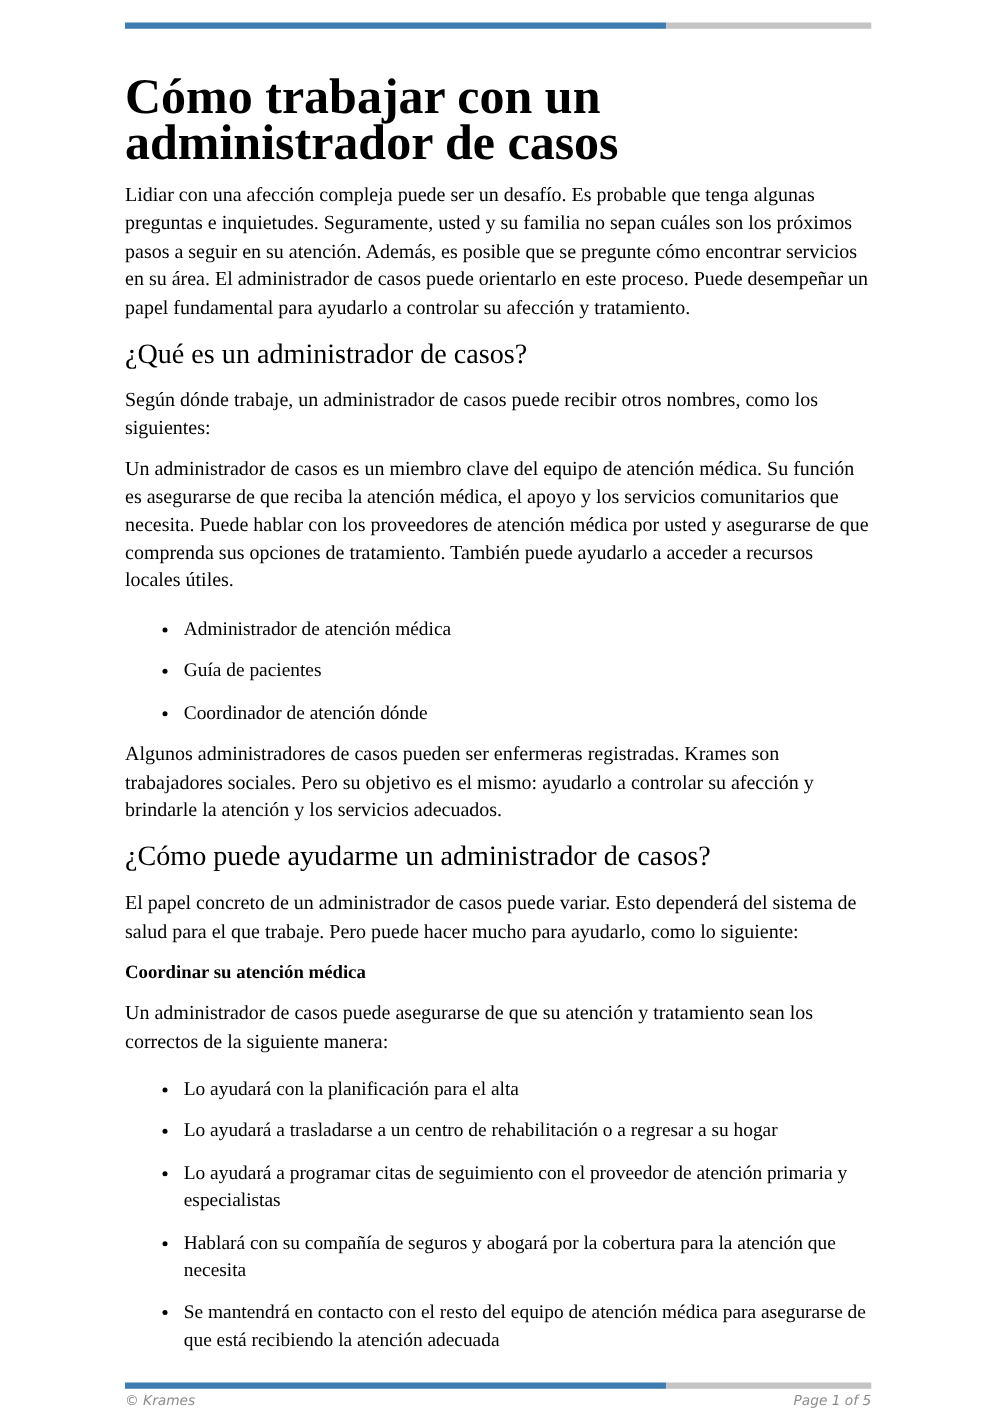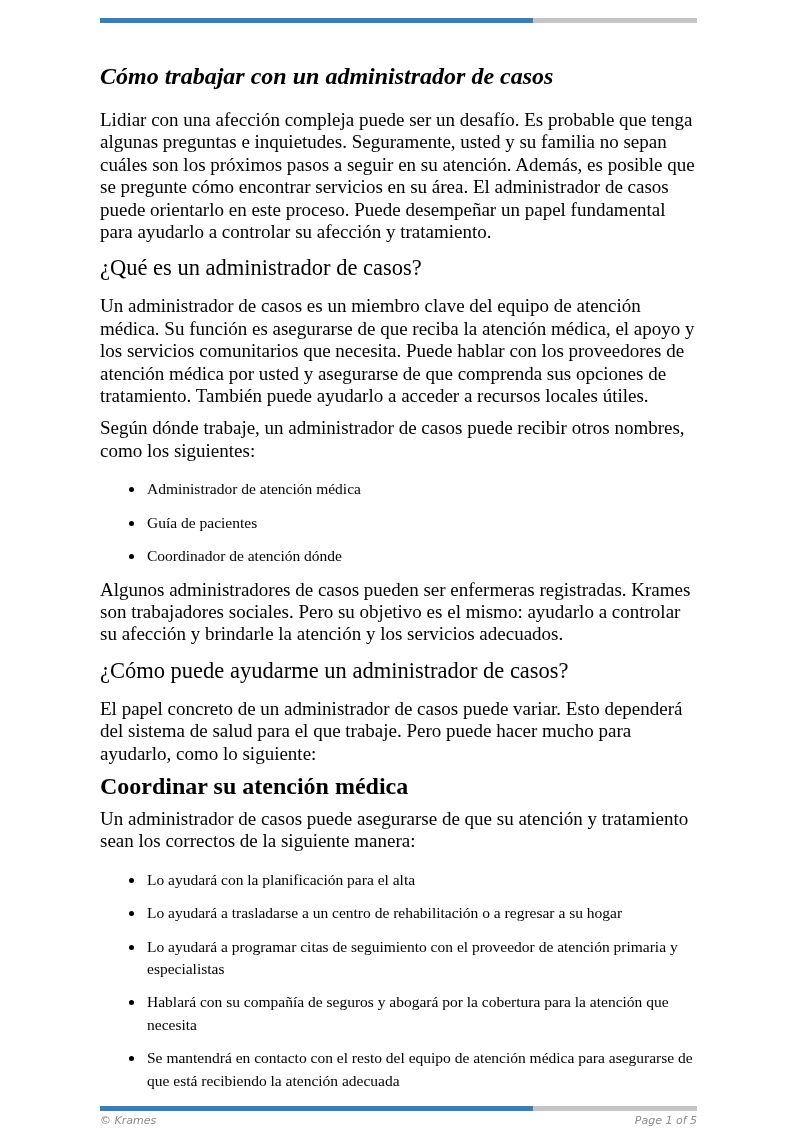--- a/index.html
+++ b/index.html
@@ -18,41 +18,40 @@
     height: 1131px;
     padding: 0 103px 0 100px;
   }
   
   .rule { display: flex; height: 5px; width: 100%; }
   .rule .seg-blue { width: 72.5%; background: #3E7CB1; }
   .rule .seg-gray { flex: 1; background: #C4C4C4; }
   .top-rule { margin-top: 18px; }
 
   h1 {
-    font-size: 24px;
+    font-size: 40px;
     font-weight: bold;
     line-height: 37px;
     margin: 35px 0 14px 0;
     letter-spacing: 0;
-    font-style: italic;
   }
   h2 {
     font-size: 22.5px;
     font-weight: normal;
     line-height: 30px;
     margin: 6px 0 12px 0;
   }
   h3 {
-    font-size: 24px;
+    font-size: 15px;
     font-weight: bold;
     line-height: 23px;
     margin: 8px 0 10px 0;
   }
   p {
-    font-size: 19px;
+    font-size: 16px;
     line-height: 22.4px;
     margin: 0 0 10px 0;
   }
   ul {
     margin: 16px 0 10px 0;
     padding-left: 45px;
     list-style: disc;
   }
   li {
     font-size: 15.5px;
@@ -86,23 +85,23 @@
     <div class="seg-blue"></div>
     <div class="seg-gray"></div>
   </div>
 
   <h1>Cómo trabajar con un administrador de casos</h1>
 
   <p>Lidiar con una afección compleja puede ser un desafío. Es probable que tenga algunas preguntas e inquietudes. Seguramente, usted y su familia no sepan cuáles son los próximos pasos a seguir en su atención. Además, es posible que se pregunte cómo encontrar servicios en su área. El administrador de casos puede orientarlo en este proceso. Puede desempeñar un papel fundamental para ayudarlo a controlar su afección y tratamiento.</p>
 
   <h2>¿Qué es un administrador de casos?</h2>
 
+  <p>Según dónde trabaje, un administrador de casos puede recibir otros nombres, como los siguientes:</p>
+
   <p>Un administrador de casos es un miembro clave del equipo de atención médica. Su función es asegurarse de que reciba la atención médica, el apoyo y los servicios comunitarios que necesita. Puede hablar con los proveedores de atención médica por usted y asegurarse de que comprenda sus opciones de tratamiento. También puede ayudarlo a acceder a recursos locales útiles.</p>
-
-  <p>Según dónde trabaje, un administrador de casos puede recibir otros nombres, como los siguientes:</p>
 
   <ul>
     <li>Administrador de atención médica</li>
     <li>Guía de pacientes</li>
     <li>Coordinador de atención dónde</li>
   </ul>
 
   <p>Algunos administradores de casos pueden ser enfermeras registradas. Krames son trabajadores sociales. Pero su objetivo es el mismo: ayudarlo a controlar su afección y brindarle la atención y los servicios adecuados.</p>
 
   <h2>¿Cómo puede ayudarme un administrador de casos?</h2>

